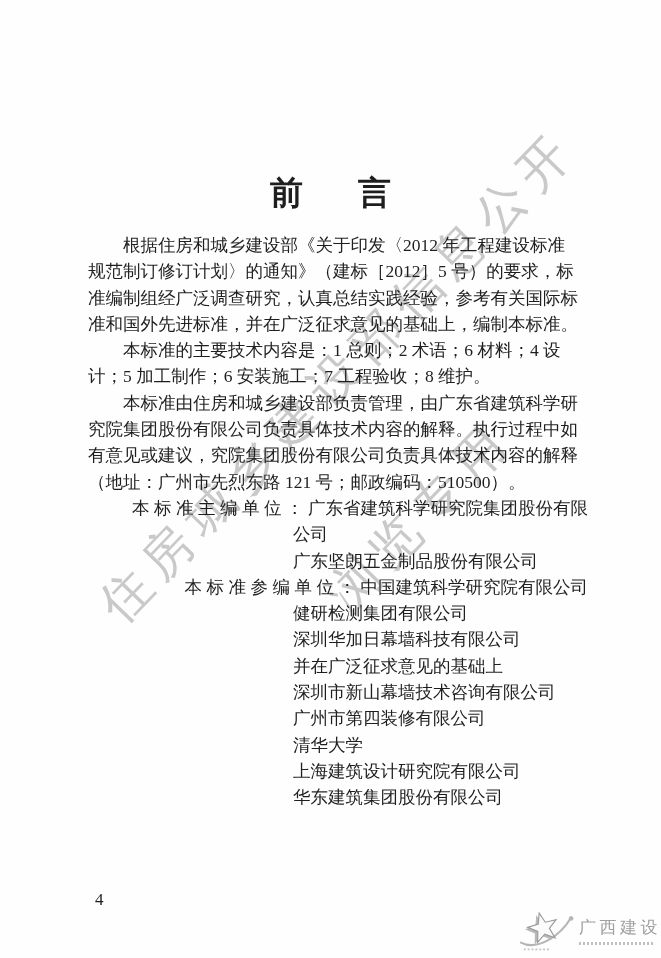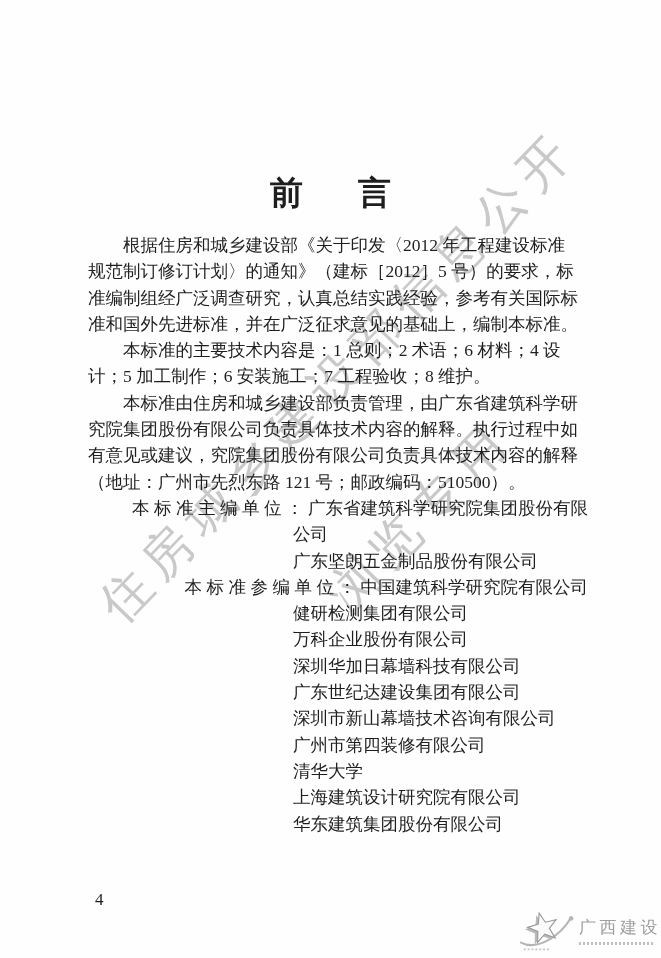--- a/index.html
+++ b/index.html
@@ -109,23 +109,22 @@
     <div class="ln label-row">
       <span class="unit-label">本标准主编单位：</span><span>广东省建筑科学研究院集团股份有限</span>
     </div>
     <div class="ln cont">公司</div>
     <div class="ln cont">广东坚朗五金制品股份有限公司</div>
 
     <div class="ln label-row">
       <span class="unit-label">本标准参编单位：</span><span>中国建筑科学研究院有限公司</span>
     </div>
     <div class="ln cont">健研检测集团有限公司</div>
-    <div class="ln cont">万科企业股份有限公司</div>
     <div class="ln cont">深圳华加日幕墙科技有限公司</div>
-    <div class="ln cont">广东世纪达建设集团有限公司</div>
+    <div class="ln cont">并在广泛征求意见的基础上</div>
     <div class="ln cont">深圳市新山幕墙技术咨询有限公司</div>
     <div class="ln cont">广州市第四装修有限公司</div>
     <div class="ln cont">清华大学</div>
     <div class="ln cont">上海建筑设计研究院有限公司</div>
     <div class="ln cont">华东建筑集团股份有限公司</div>
   </div>
 
   <div class="page-number">4</div>
 
   <div class="logo">

